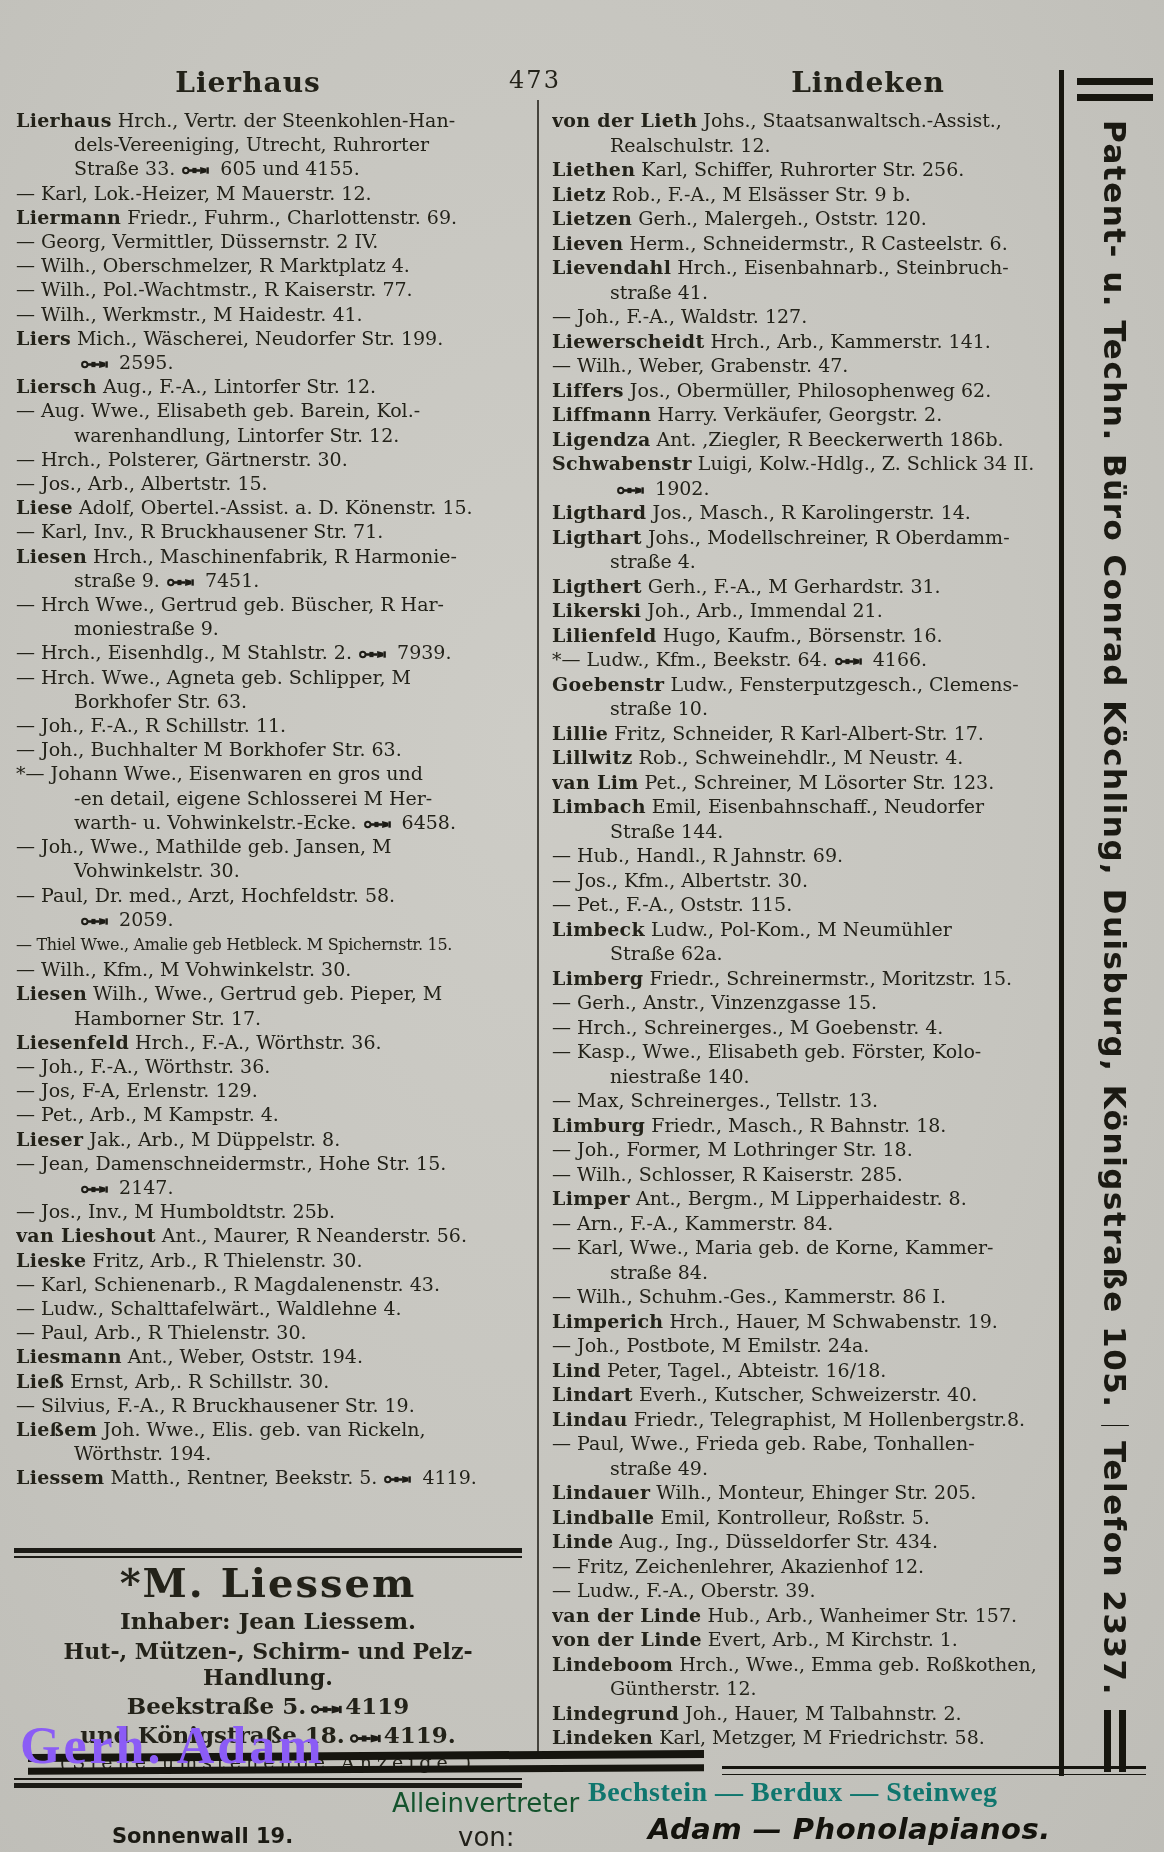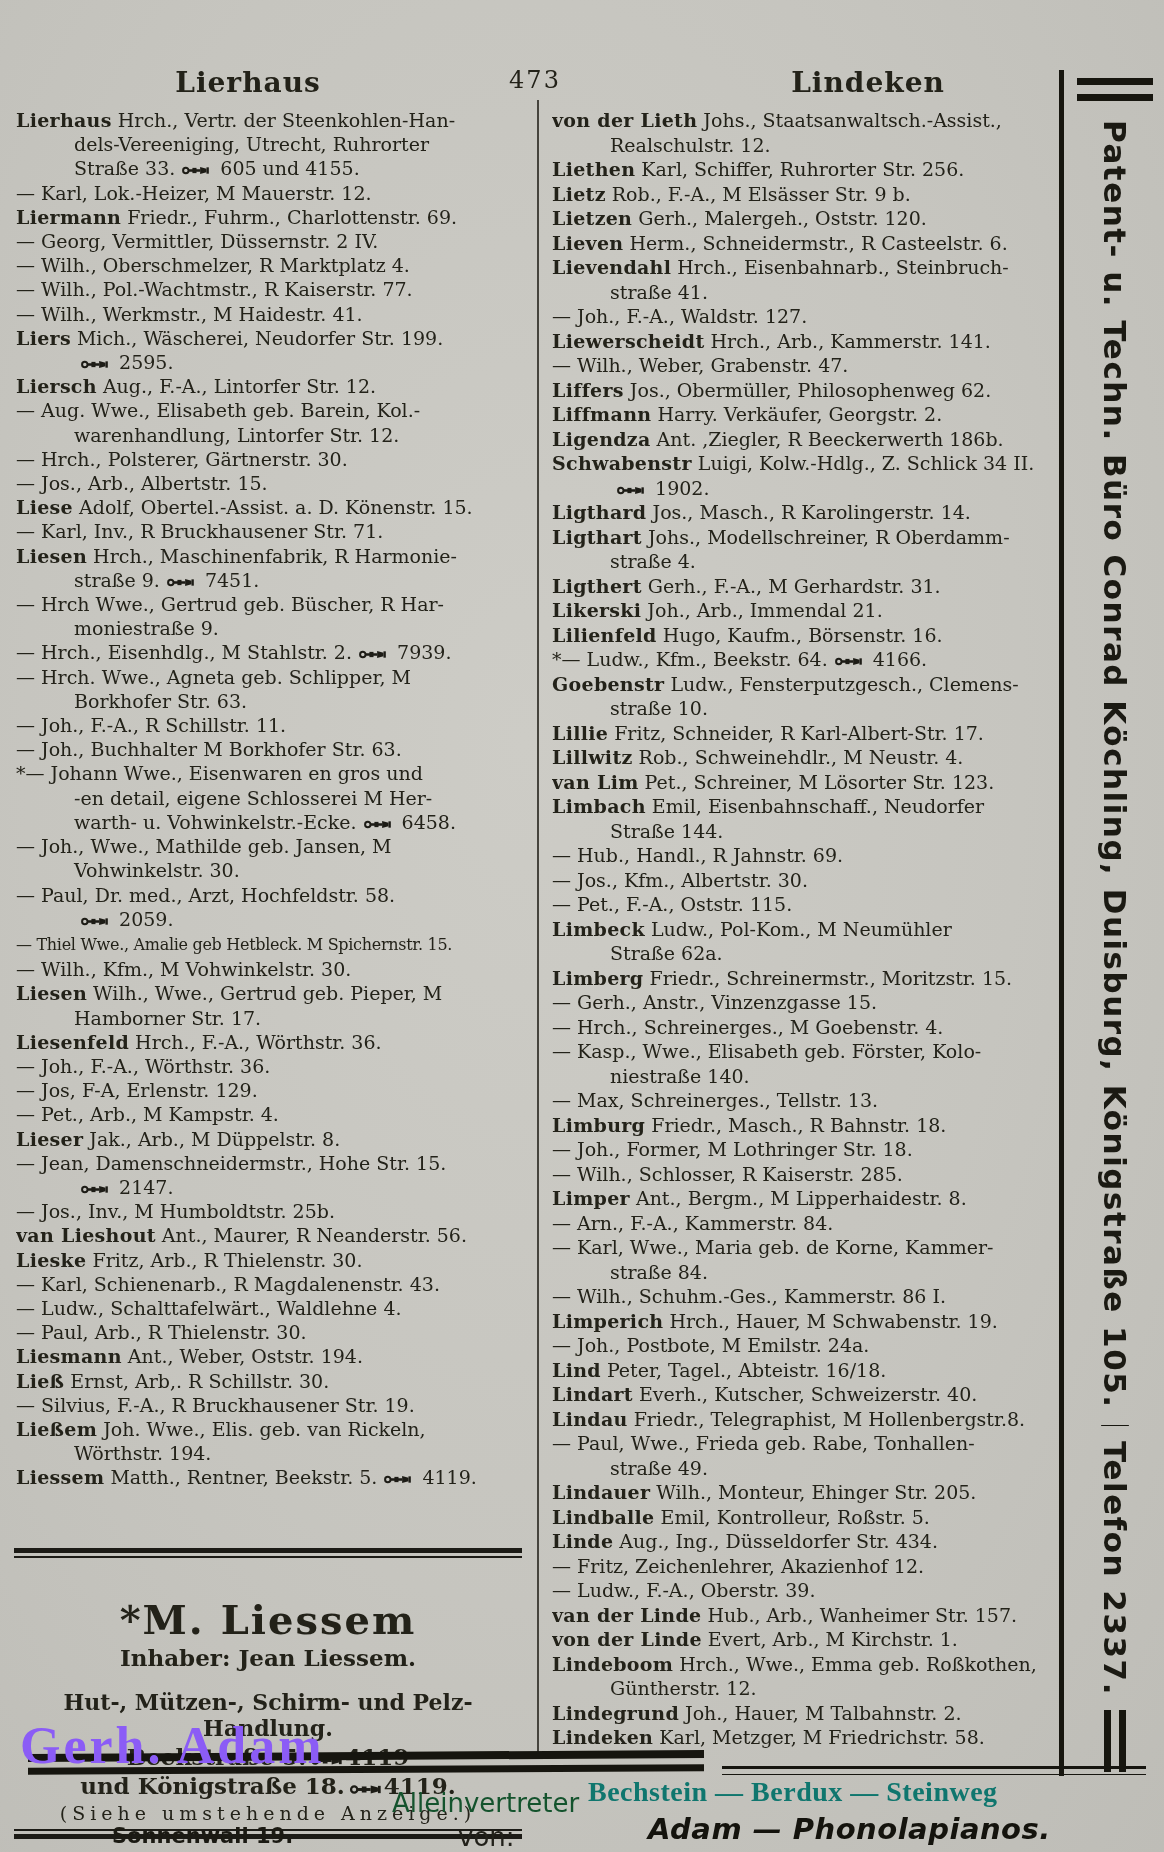--- a/index.html
+++ b/index.html
@@ -28,23 +28,23 @@
   
   .ph{display:inline-block;margin:0 3px 0 7px;}
   .ph svg{vertical-align:-1px;}
   .ph.big svg{transform:scale(1.15);transform-origin:center;}
 
   
   .liessem-box{position:absolute;left:14px;top:1548px;width:508px;text-align:center;
      border-top:5px solid #1c1b16;border-bottom:5px solid #1c1b16;padding:8px 0 10px 0;}
   .liessem-box:before{content:"";display:block;position:absolute;left:0;right:0;top:3px;height:2px;background:#1c1b16;}
   .liessem-box:after{content:"";display:block;position:absolute;left:0;right:0;bottom:3px;height:2px;background:#1c1b16;}
-  .lb-title{font-size:40px;font-weight:bold;letter-spacing:2px;line-height:44px;margin-top:37px;}
+  .lb-title{font-size:40px;font-weight:bold;letter-spacing:2px;line-height:44px;}
   .lb-owner{font-size:23px;font-weight:bold;margin-top:2px;}
-  .lb-biz{font-size:22px;font-weight:bold;margin-top:18px;}
+  .lb-biz{font-size:22px;font-weight:bold;margin-top:4px;}
   .lb-line{font-size:23px;font-weight:bold;margin-top:2px;}
   .lb-note{font-size:19px;letter-spacing:5px;margin-top:3px;}
 
   
   .sb-rule{position:absolute;left:1059px;top:70px;width:5px;height:1706px;background:#17160f;}
   .sidebar{position:absolute;left:1066px;top:72px;width:98px;height:1700px;
      display:flex;flex-direction:column;align-items:center;}
   .sb-bars-top{width:76px;margin:6px 0 10px 0;}
   .sb-bars-top .b{height:7px;background:#17160f;margin-bottom:9px;}
   .sb-text{writing-mode:vertical-rl;text-orientation:mixed;

